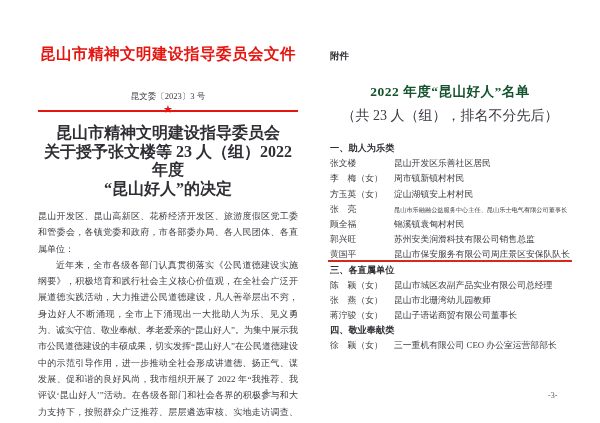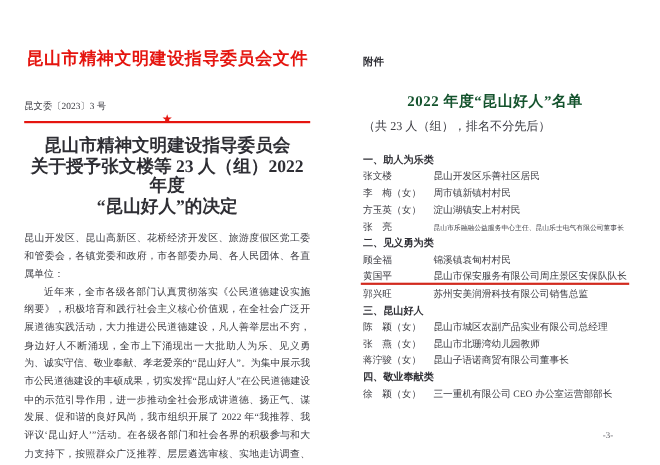--- a/index.html
+++ b/index.html
@@ -3,41 +3,41 @@
 <meta charset="utf-8">
 <style>
   html,body{margin:0;padding:0;background:#f2f2f2;}
   .canvas{
     position:relative;width:600px;height:423px;margin:0 auto;
     background:#ffffff;overflow:hidden;
     font-family:"Liberation Serif","DejaVu Serif",serif;
     color:#3b3b42;
   }
   
-  .page-left{position:absolute;left:22px;top:0;width:260px;height:325px;}
+  .page-left{position:absolute;left:38px;top:0;width:260px;height:325px;}
   .red-header{
     margin-top:44px;text-align:center;font-size:15.5px;line-height:20px;
     font-weight:bold;color:#e5150f;letter-spacing:0.5px;
   }
-  .doc-number{margin-top:26px;font-size:8.5px;line-height:12px;color:#3b3b42;}
+  .doc-number{margin-top:26px;text-align:center;font-size:8.5px;line-height:12px;color:#3b3b42;}
   .red-rule{position:relative;margin-top:8px;height:2px;background:#e5150f;}
   .red-rule .star{
     position:absolute;left:50%;top:-6px;transform:translateX(-50%);
     color:#e5150f;font-size:11px;line-height:11px;background:transparent;
   }
   .doc-title{margin-top:12px;text-align:center;font-weight:bold;font-size:16px;line-height:18.5px;color:#2e2e34;}
   .salutation{margin:10px 0 0 0;font-size:9px;line-height:16.3px;text-align:justify;}
   .body-text{margin:0;font-size:9px;line-height:16.3px;text-align:justify;text-indent:2em;}
   .pn{position:absolute;font-size:8px;color:#55555c;}
   .pn-left{left:224px;top:388px;}
   
   .page-right{position:absolute;left:330px;top:0;width:240px;height:319px;}
   .attachment{margin-top:50px;font-size:9.5px;font-weight:bold;color:#2e2e34;}
   .list-title{margin-top:20px;text-align:center;font-size:13.5px;font-weight:bold;color:#14532d;letter-spacing:0.5px;}
-  .list-subtitle{margin-top:6px;text-align:left;font-size:11px;color:#3b3b42;}
+  .list-subtitle{margin-top:6px;text-align:center;font-size:14px;color:#3b3b42;}
   .sections{margin-top:16px;}
   .sec-heading{height:15.2px;line-height:15.2px;font-size:9.2px;font-weight:bold;color:#2e2e34;white-space:nowrap;}
   .entry-row{display:flex;height:15.2px;line-height:15.2px;font-size:8.8px;white-space:nowrap;align-items:baseline;}
   .entry-name{width:64px;flex:0 0 64px;}
   .entry-name.wide{width:auto;flex:0 0 auto;}
   .entry-desc{flex:1;}
   .entry-desc.small{font-size:6.2px;}
   .entry-row.highlight{position:relative;}
   .entry-row.highlight::after{
     content:"";position:absolute;left:-2px;right:-2px;bottom:1px;height:1.6px;background:#d22a1e;
@@ -89,34 +89,33 @@
           <span class="entry-desc">周市镇新镇村村民</span>
         </div>
         <div class="entry-row">
           <span class="entry-name">方玉英（女）</span>
           <span class="entry-desc">淀山湖镇安上村村民</span>
         </div>
         <div class="entry-row">
           <span class="entry-name">张　亮</span>
           <span class="entry-desc small">昆山市乐融融公益服务中心主任、昆山乐士电气有限公司董事长</span>
         </div>
-        <div class="sec-heading">二、见义勇为类</div>
         <div class="entry-row">
           <span class="entry-name">顾全福</span>
           <span class="entry-desc">锦溪镇袁甸村村民</span>
+        </div>
+        <div class="entry-row">
+          <span class="entry-name">郭兴旺</span>
+          <span class="entry-desc">苏州安美润滑科技有限公司销售总监</span>
         </div>
         <div class="entry-row highlight">
           <span class="entry-name">黄国平</span>
           <span class="entry-desc">昆山市保安服务有限公司周庄景区安保队队长</span>
         </div>
-        <div class="entry-row">
-          <span class="entry-name">郭兴旺</span>
-          <span class="entry-desc">苏州安美润滑科技有限公司销售总监</span>
-        </div>
-        <div class="sec-heading">三、昆山好人</div>
+        <div class="sec-heading">三、各直属单位</div>
         <div class="entry-row">
           <span class="entry-name">陈　颖（女）</span>
           <span class="entry-desc">昆山市城区农副产品实业有限公司总经理</span>
         </div>
         <div class="entry-row">
           <span class="entry-name">张　燕（女）</span>
           <span class="entry-desc">昆山市北珊湾幼儿园教师</span>
         </div>
         <div class="entry-row">
           <span class="entry-name">蒋泞骏（女）</span>

